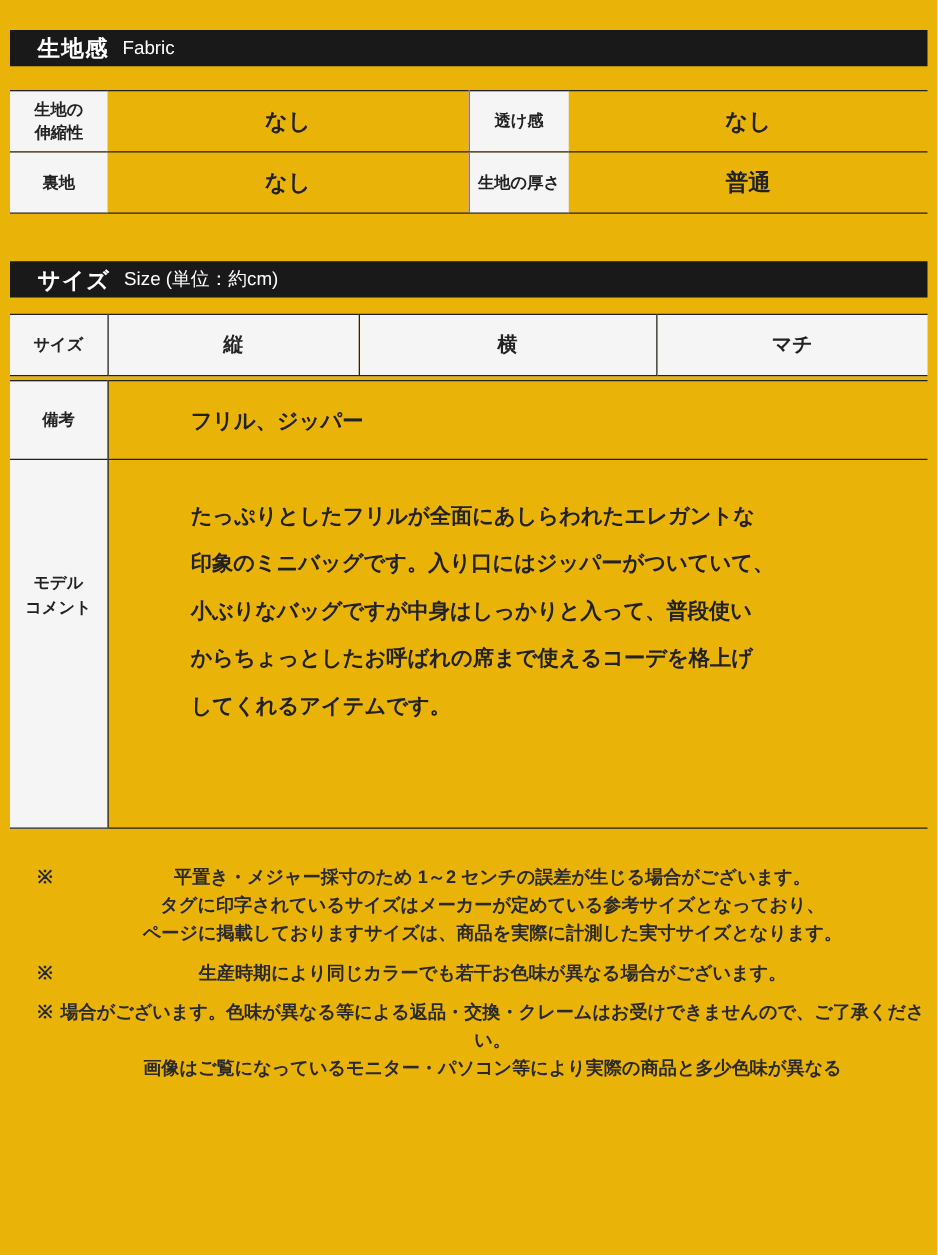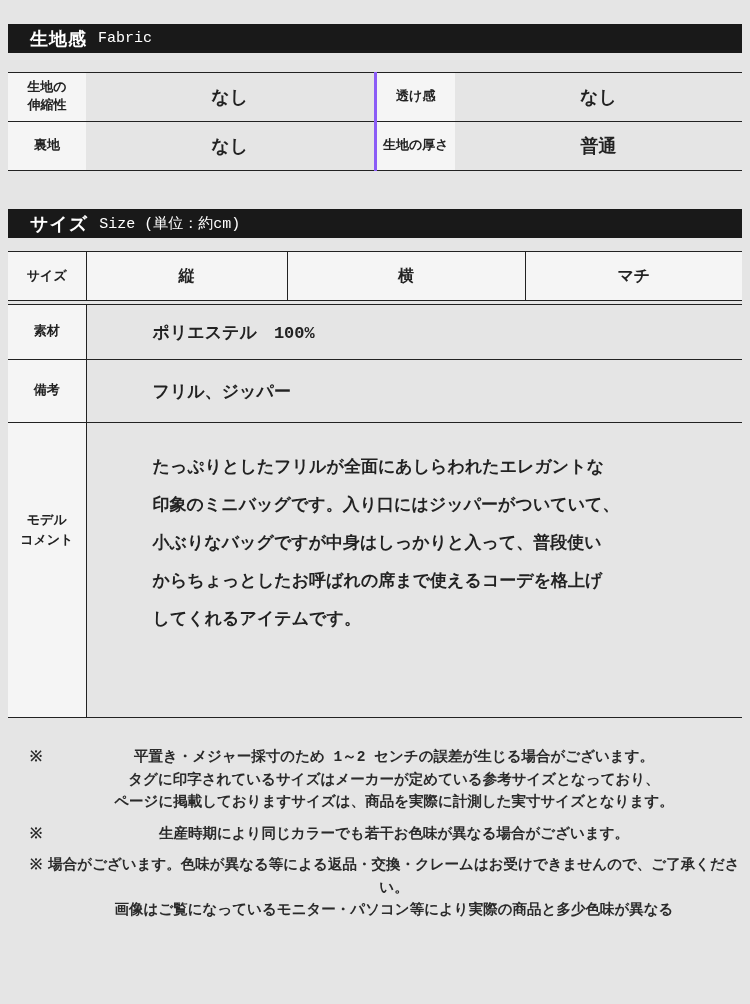--- a/index.html
+++ b/index.html
@@ -1,22 +1,22 @@
 <!DOCTYPE html>
 <html><head>
 <meta charset="utf-8">
 <style>
   html,body { margin:0; padding:0; background:#fff; }
   .page {
     position:relative;
     width:750px; height:1004px;
     box-sizing:border-box;
     padding:0 8px;
-    background:#e5e5e5;
-    font-family:Liberation Mono, monospace;
+    background:#eab308;
+    font-family:Liberation Sans, sans-serif;
     color:#222;
     overflow:hidden;
   }
   
   .section-header {
     background:#191919; color:#ffffff;
     height:29px;
     display:flex; align-items:center;
     padding-left:22px;
   }
@@ -30,21 +30,21 @@
   .spec-table td { border-bottom:1px solid #222; box-sizing:border-box; }
 
   
   .fabric-table { margin-top:19px; }
   .fabric-table td { height:49px; text-align:center; vertical-align:middle; }
   .fabric-table .lbl {
     background:#f5f5f5; font-size:13px; font-weight:bold;
     line-height:1.4; white-space:pre-line;
   }
   .fabric-table .val { font-size:18px; font-weight:bold; }
-  .fabric-table .divided { border-left:3px solid #8b5cf6; }
+  .fabric-table .divided { border-left:1px solid #8b5cf6; }
 
   
   .size-table { margin-top:13px; }
   .size-table td { text-align:center; vertical-align:middle; }
   .size-table td + td { border-left:1px solid #222; }
   .size-table tr.head td { background:#f5f5f5; height:49px; font-weight:bold; font-size:16px; }
   .size-table tr.head td.corner { font-size:13px; }
   .size-table tr.data td { height:48px; font-weight:bold; font-size:20px; }
   .size-table tr.data td.lbl { background:#f5f5f5; font-size:14px; }
 
@@ -130,24 +130,20 @@
     </tr>
   </tbody>
     </table>
 
   <table class="spec-table detail-table">
     <colgroup>
         <col style="width:78px">
         <col style="width:656px">
       </colgroup>
     <tbody>
-        <tr class="row-material">
-      <td class="lbl">素材</td>
-      <td class="val">ポリエステル　100%</td>
-    </tr>
     <tr class="row-notes-cell">
       <td class="lbl">備考</td>
       <td class="val">フリル、ジッパー</td>
     </tr>
     <tr class="row-comment">
       <td class="lbl">モデル
 コメント</td>
       <td class="val">
         <div class="comment-line">たっぷりとしたフリルが全面にあしらわれたエレガントな</div>
         <div class="comment-line">印象のミニバッグです。入り口にはジッパーがついていて、</div>

